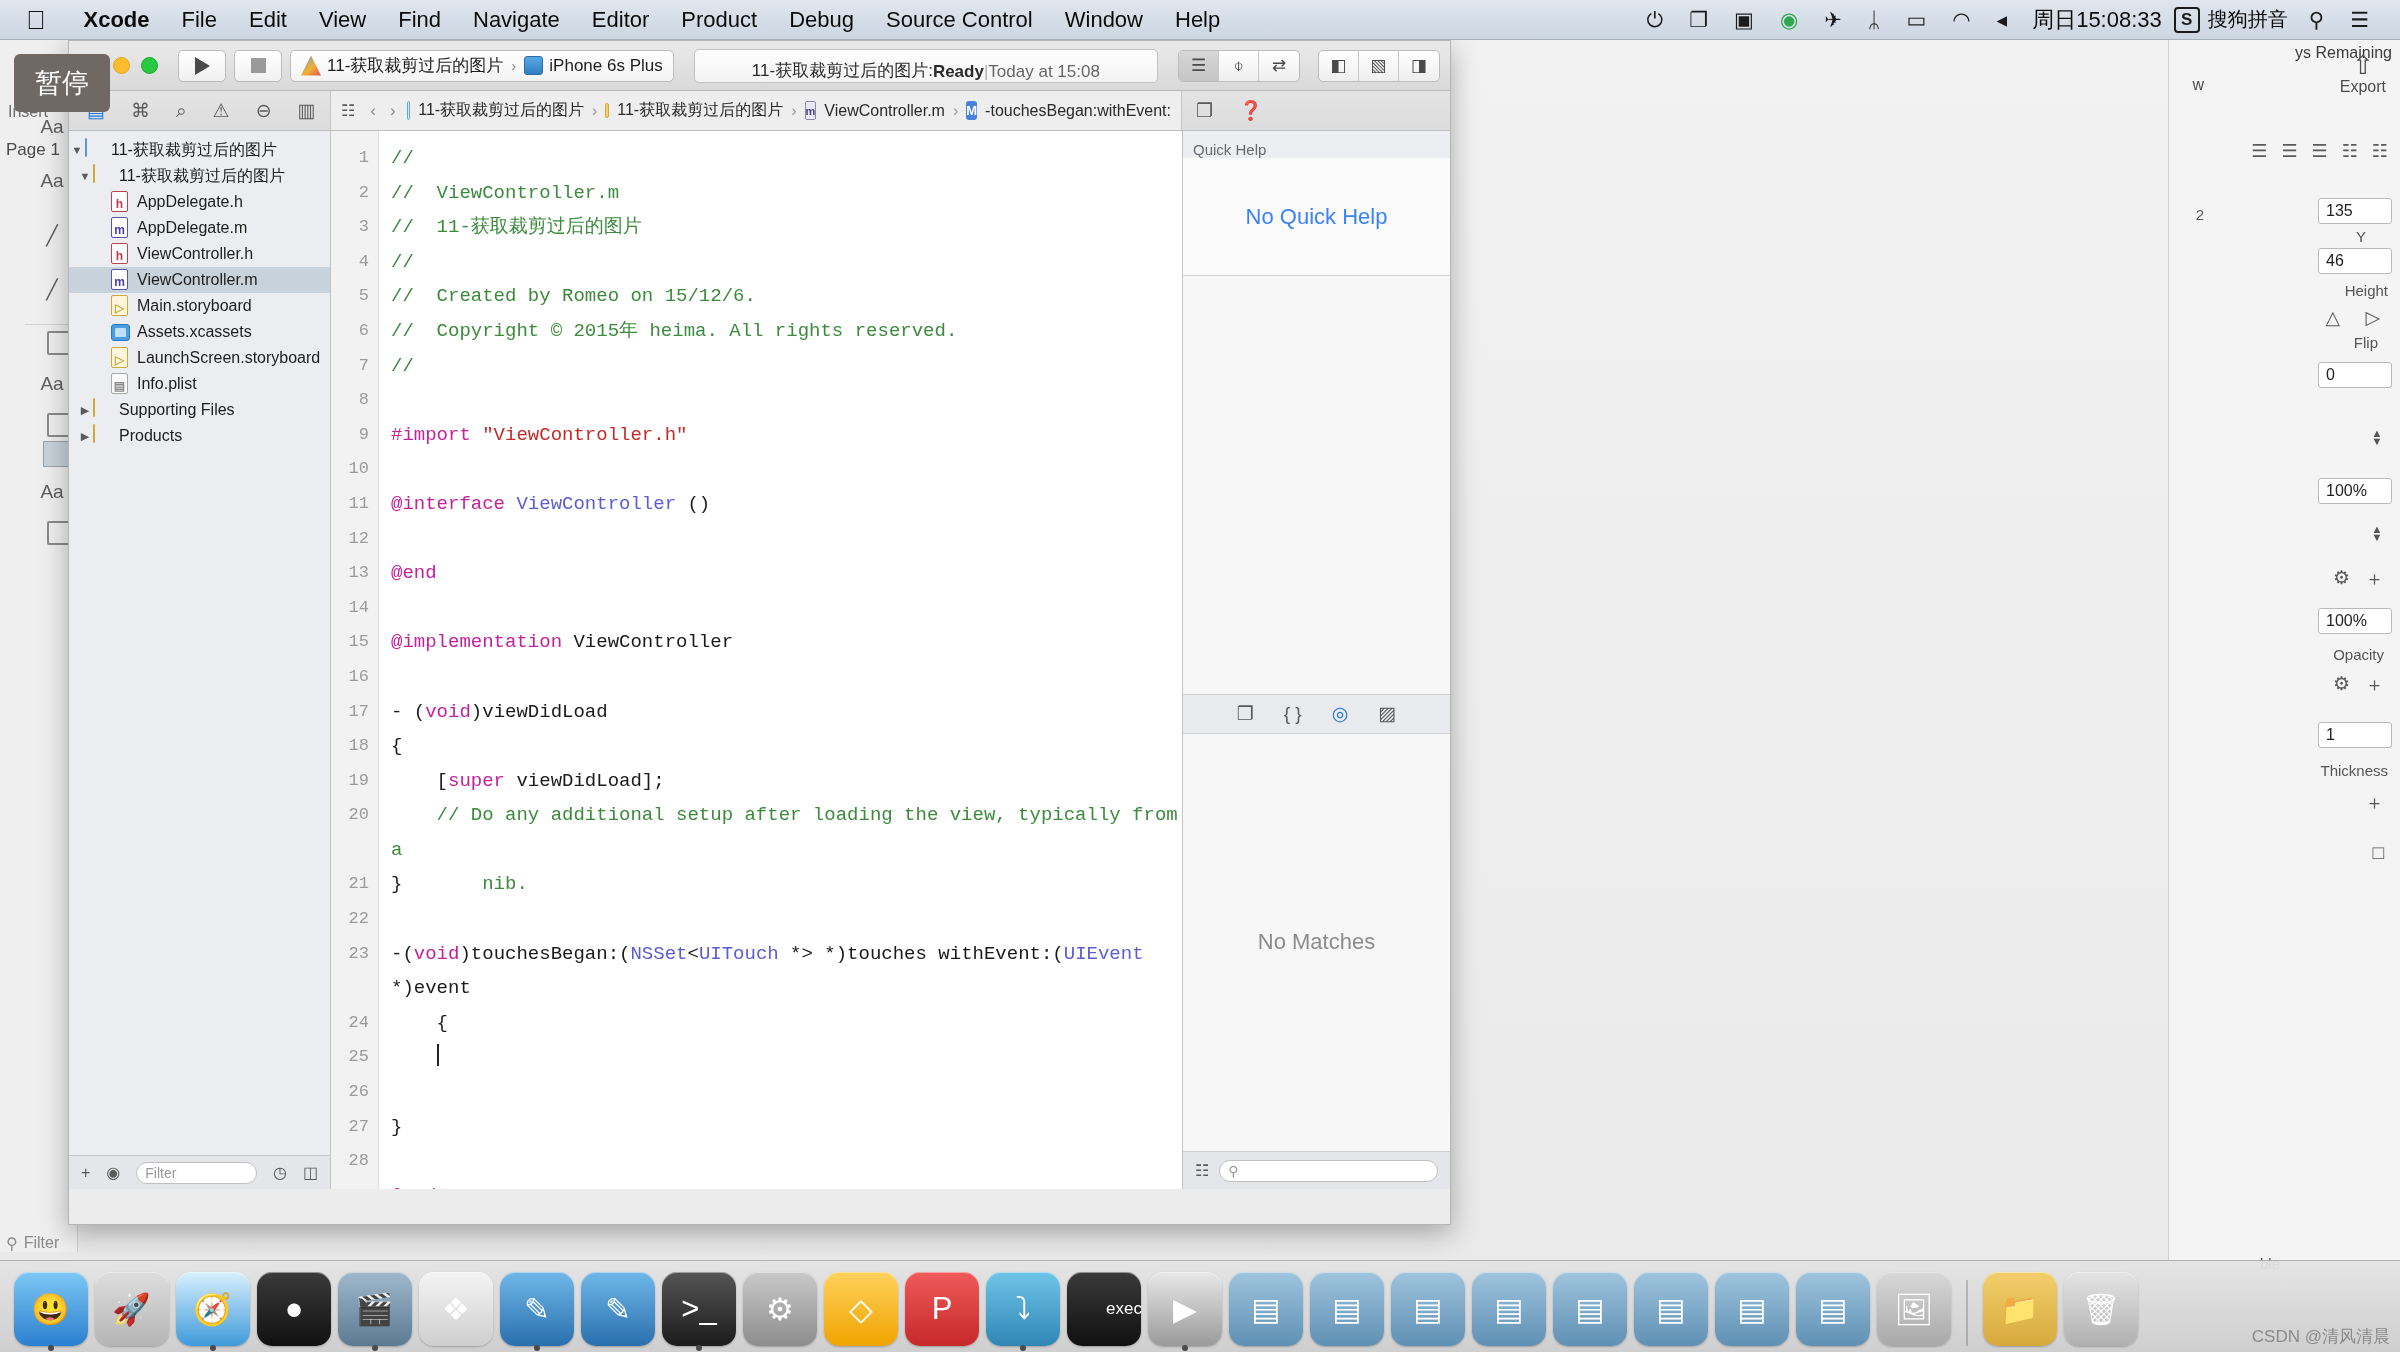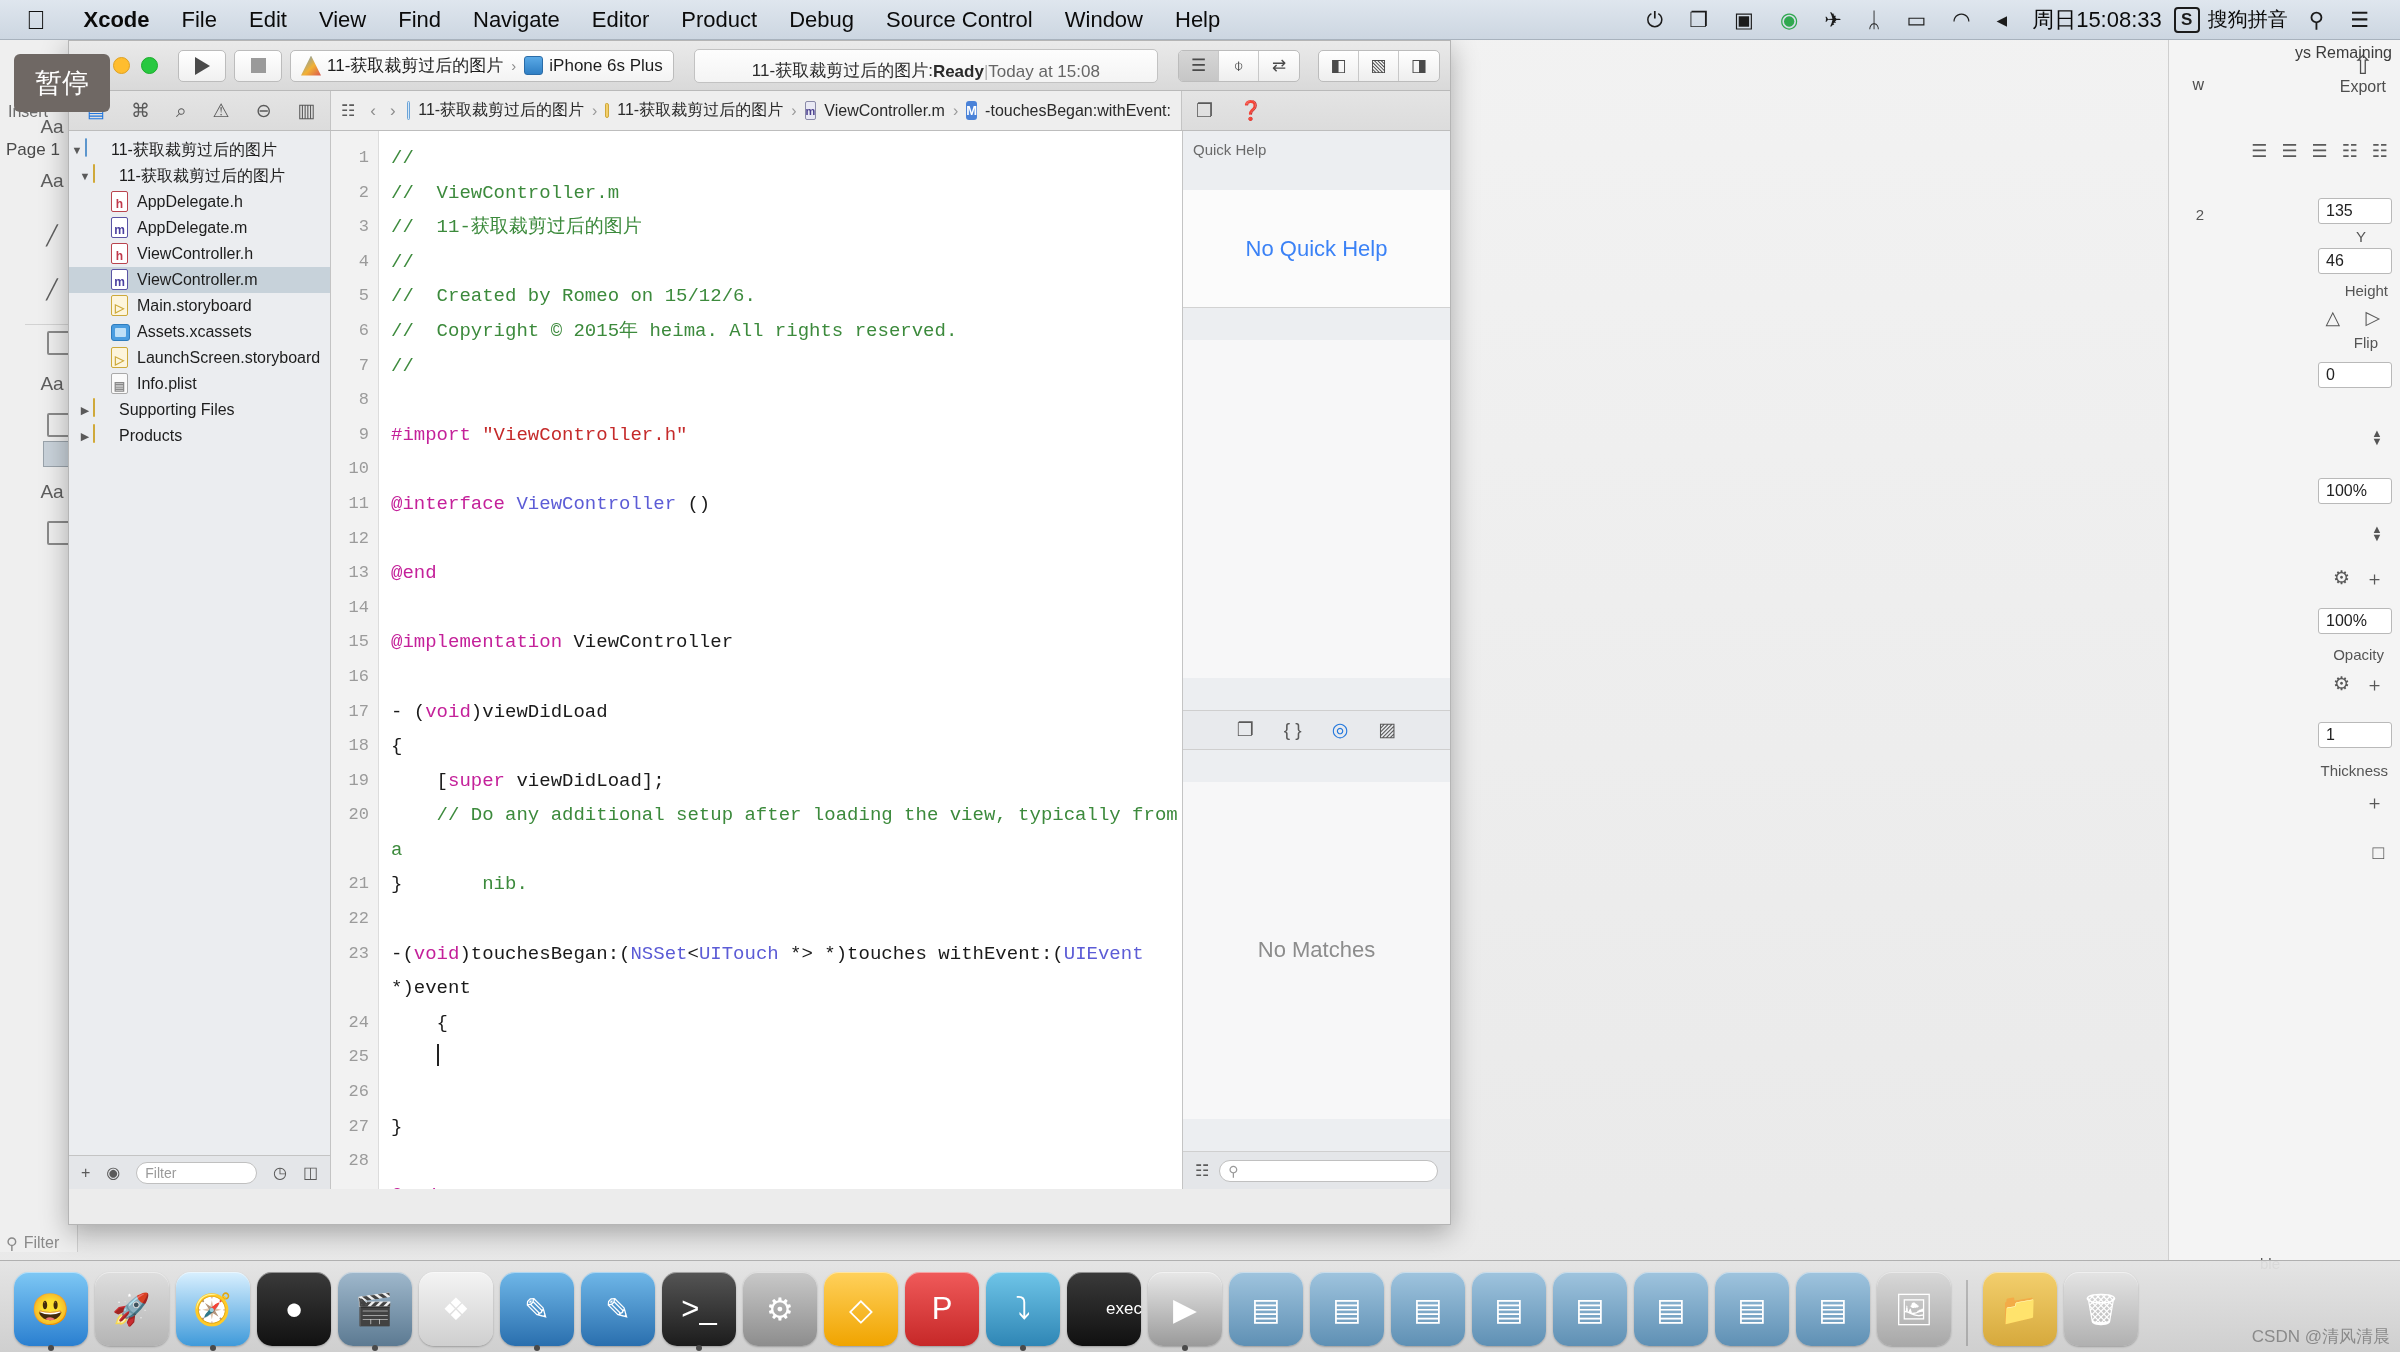--- a/index.html
+++ b/index.html
@@ -257,21 +257,21 @@
   .str { color: #c52a2a; }
   .typ { color: #5c5cd6; }
   .cursor {
     display: inline-block; width: 2px; height: 22px; background: #222;
     vertical-align: -4px;
   }
 
   
   .inspector {
     width: 268px; background: #eceef1; border-left: 1px solid #c4c4c4;
-    display: flex; flex-direction: column; gap: 32px;
+    display: flex; flex-direction: column;
   }
   .qh-title { font-size: 15px; color: #6a6a6a; padding: 10px 0 0 10px; }
   .qh-body {
     flex: none; height: 118px; display: flex; align-items: center;
     justify-content: center; font-size: 22px; color: #3b82f6;
     background: #fbfbfb; border-bottom: 1px solid #d2d2d2;
   }
   .qh-empty { flex: 1; background: #f7f7f8; }
   .lib-tabs {
     height: 40px; background: #e8eaed; border-top: 1px solid #cfcfcf;

